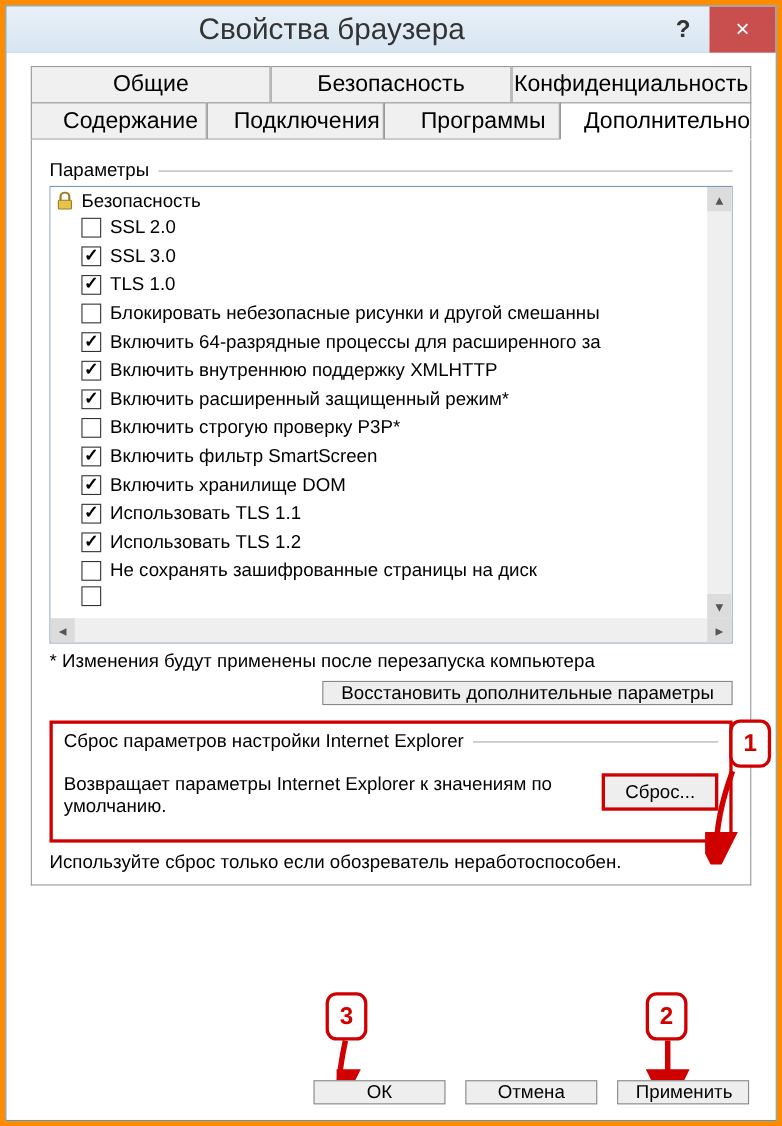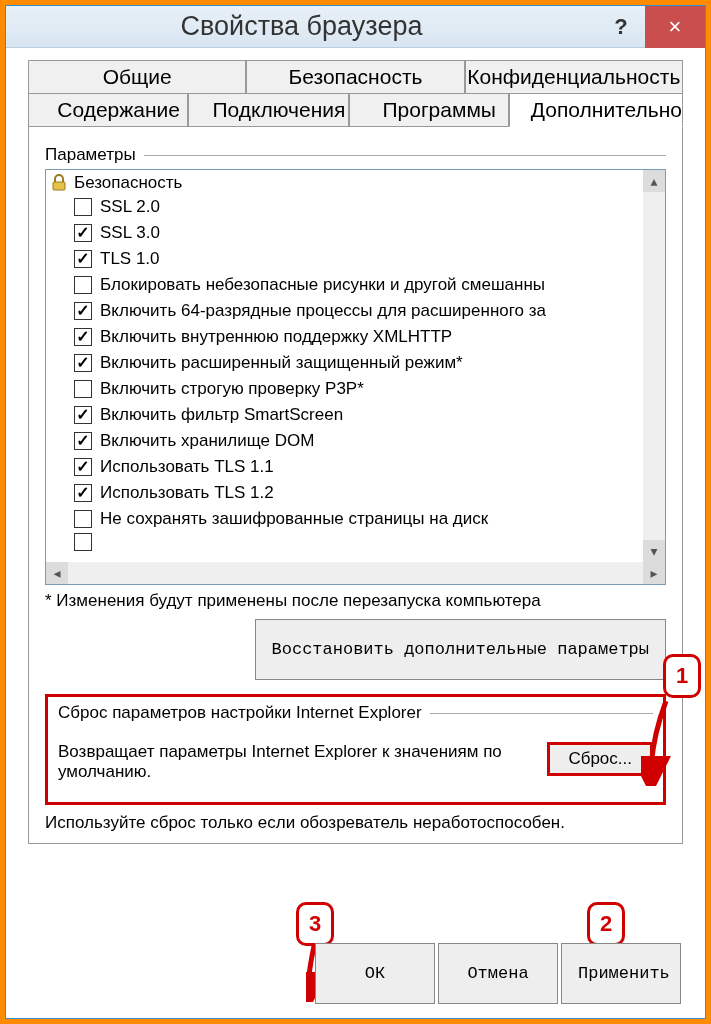--- a/index.html
+++ b/index.html
@@ -176,24 +176,24 @@
   font-size: 17px;
   margin-top: 6px;
 }
 .restore-btn-row {
   text-align: right;
   margin-top: 8px;
 }
 .btn {
   border: 1px solid #888;
   background: #eee;
-  padding: 20px 16px;
+  padding: 0 16px;
   font-size: 17px;
   cursor: pointer;
-  font-family: Liberation Mono, monospace;
+  font-family: Liberation Sans, sans-serif;
 }
 .reset-group {
   margin-top: 14px;
   border: 3px solid #d00000;
   padding: 6px 10px 20px;
   position: relative;
 }
 .reset-group-label {
   display: flex;
   align-items: center;
@@ -217,21 +217,21 @@
   cursor: pointer;
   font-family: inherit;
   align-self: flex-start;
 }
 .reset-warn { margin-top: 8px; }
 .bottom-buttons {
   position: absolute;
   bottom: 14px;
   right: 24px;
   display: flex;
-  gap: 3px;
+  gap: 18px;
 }
 .bottom-buttons .btn { width: 120px; }
 
 .anno-box {
   position: absolute;
   border: 3px solid #d00000;
   border-radius: 10px;
   font-weight: bold;
   color: #d00000;
   font-size: 22px;

